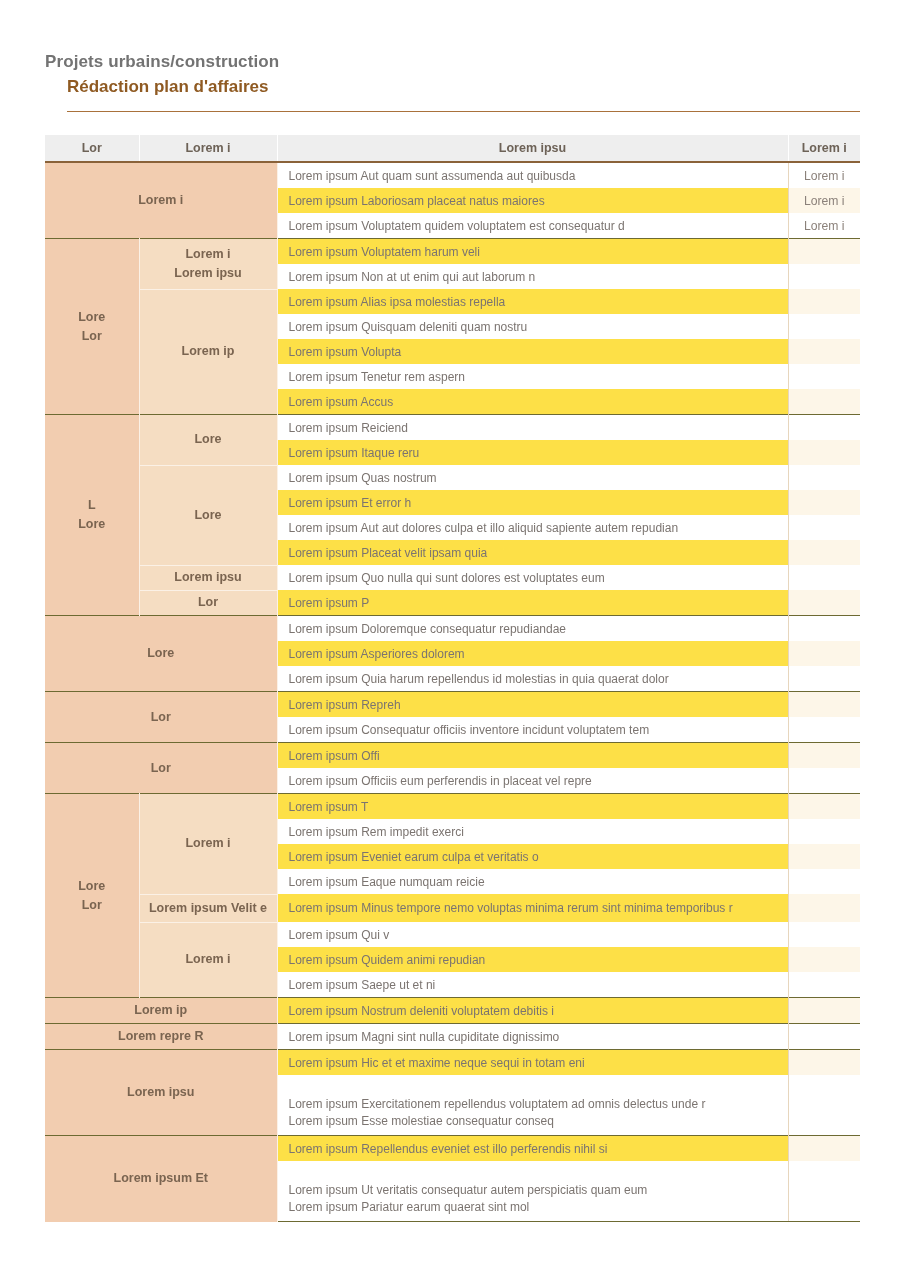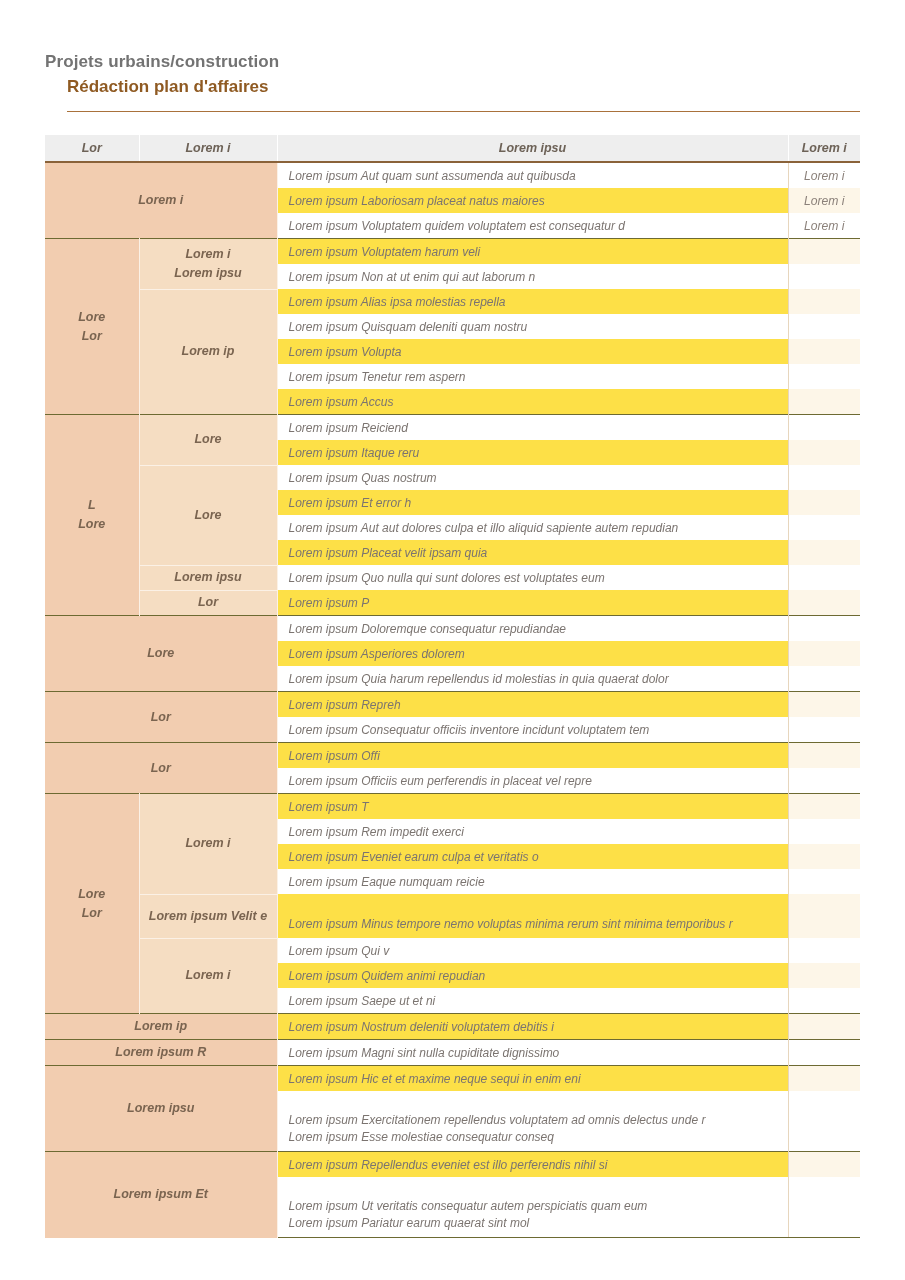--- a/index.html
+++ b/index.html
@@ -33,21 +33,20 @@
     font-size:17px;font-weight:bold;color:#8f5a22;
     display:inline-block;padding-bottom:8px;
   }
 
   
   .table{
     margin:23px 45px 0 45px;
     width:815px;
     border-collapse:collapse;
     table-layout:fixed;
-    font-style:italic;
   }
   .table col.c1{width:94px;}
   .table col.c2{width:138px;}
   .table col.c3{width:511px;}
   .table col.c4{width:72px;}
 
   thead th{
     background:#eeeeee;
     color:#6d6257;
     font-size:12.5px;font-weight:bold;
@@ -89,21 +88,21 @@
     color:#7b7470;
     padding:0 0 0 11px;
     border-right:1px solid #e7d6bd;
     background:#ffffff;
     white-space:nowrap;
     overflow:hidden;
   }
   .task.alt{background:#fde047;}
   .task.two{height:44px;white-space:normal;line-height:1.45;padding-top:16px;}
   .task.clip{height:28px;white-space:normal;line-height:1.42;
-             padding-top:16px;overflow:hidden;}
+             padding-top:0;overflow:hidden;}
 
   
   .chk{
     background:#ffffff;
     font-size:12.2px;color:#8b817a;
     text-align:center;
   }
   .chk.alt{background:#fdf6e8;}
 
   
@@ -288,27 +287,27 @@
         <tr>
           <td class="task">Lorem ipsum Saepe ut et ni</td>
           <td class="chk"></td>
         </tr>
         <tr class="blockstart">
           <td class="g1" rowspan="1" colspan="2">Lorem ip</td>
           <td class="task alt">Lorem ipsum Nostrum deleniti voluptatem debitis i</td>
           <td class="chk alt"></td>
         </tr>
         <tr class="blockstart">
-          <td class="g1" rowspan="1" colspan="2">Lorem ipsum R</td>
+          <td class="g1" rowspan="1" colspan="2">Lorem repre R</td>
           <td class="task">Lorem ipsum Magni sint nulla cupiditate dignissimo</td>
           <td class="chk"></td>
         </tr>
         <tr class="blockstart">
           <td class="g1" rowspan="2" colspan="2">Lorem ipsu</td>
-          <td class="task alt">Lorem ipsum Hic et et maxime neque sequi in enim eni</td>
+          <td class="task alt">Lorem ipsum Hic et et maxime neque sequi in totam eni</td>
           <td class="chk alt"></td>
         </tr>
         <tr>
           <td class="task two">Lorem ipsum Exercitationem repellendus voluptatem ad omnis delectus unde r<br>Lorem ipsum Esse molestiae consequatur conseq</td>
           <td class="chk"></td>
         </tr>
         <tr class="blockstart">
           <td class="g1" rowspan="2" colspan="2">Lorem ipsum Et</td>
           <td class="task alt">Lorem ipsum Repellendus eveniet est illo perferendis nihil si</td>
           <td class="chk alt"></td>

